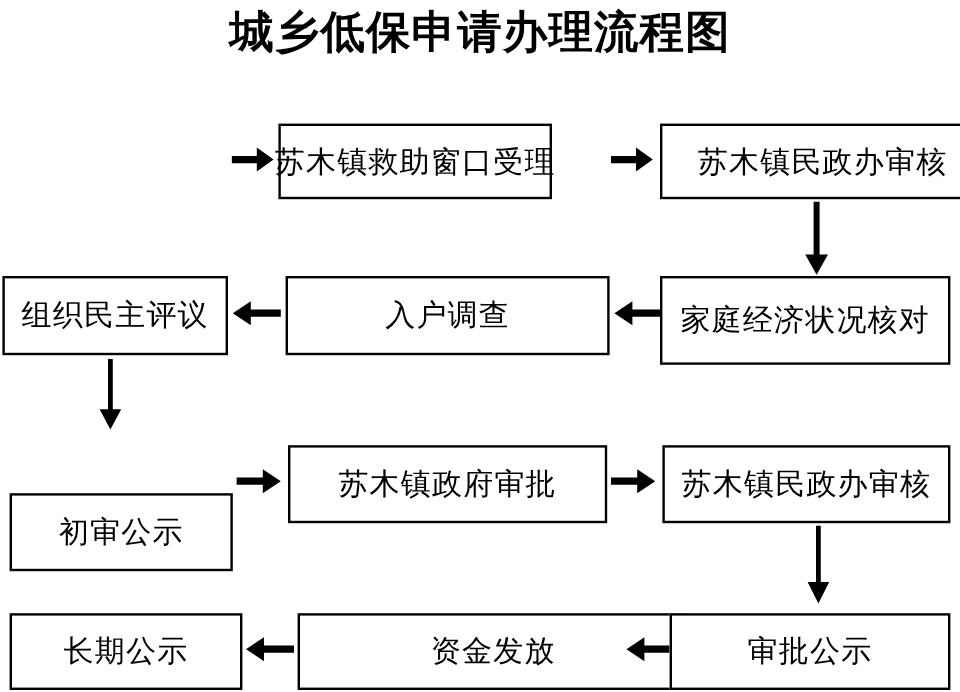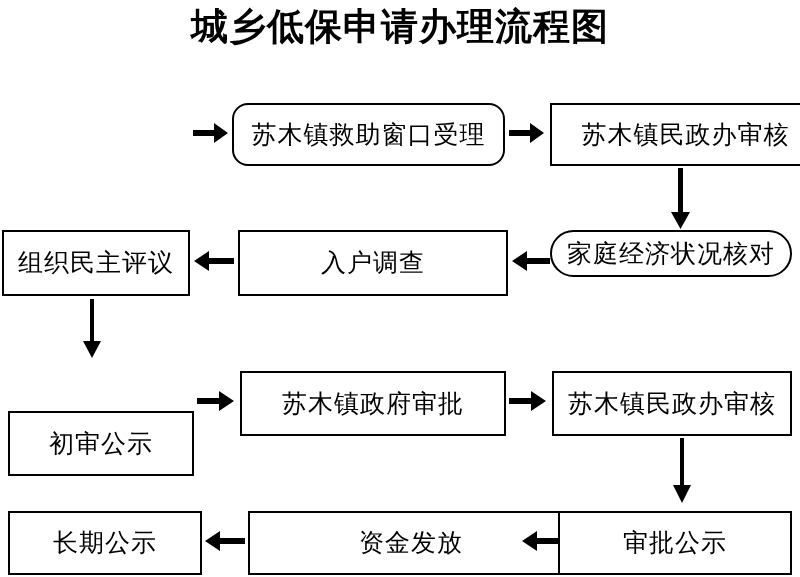--- a/index.html
+++ b/index.html
@@ -57,27 +57,27 @@
   
   .arrow {
     position: absolute;
   }
   .arrow svg {
     display: block;
   }
 
   
   #node-r1c1 { left: 2px;   top: 103px; width: 188px; height: 63px; }
-  #node-r1c2 { left: 232px; top: 103px; width: 273px; height: 63px; border-radius: 16px; }
+  #node-r1c2 { left: 232px; top: 103px; width: 228px; height: 63px; }
   #node-r1c3 { left: 550px; top: 103px; width: 271px; height: 63px; }
 
   
   #node-r2c1 { left: 2px;   top: 230px; width: 188px; height: 66px; }
   #node-r2c2 { left: 238px; top: 230px; width: 270px; height: 66px; }
-  #node-r2c3 { left: 550px; top: 230px; width: 242px; height: 47px; border-radius: 24px; }
+  #node-r2c3 { left: 550px; top: 230px; width: 242px; height: 74px; }
 
   
   #node-r3c1 { left: 8px;   top: 371px; width: 186px; height: 65px; margin-top: 40px; }
   #node-r3c2 { left: 240px; top: 371px; width: 266px; height: 65px; }
   #node-r3c3 { left: 552px; top: 371px; width: 240px; height: 65px; }
 
   
   #node-r4c1 { left: 8px;   top: 511px; width: 194px; height: 64px; }
   #node-r4c2 { left: 248px; top: 511px; width: 326px; height: 64px; }
   #node-r4c3 { left: 558px; top: 511px; width: 234px; height: 64px; }

